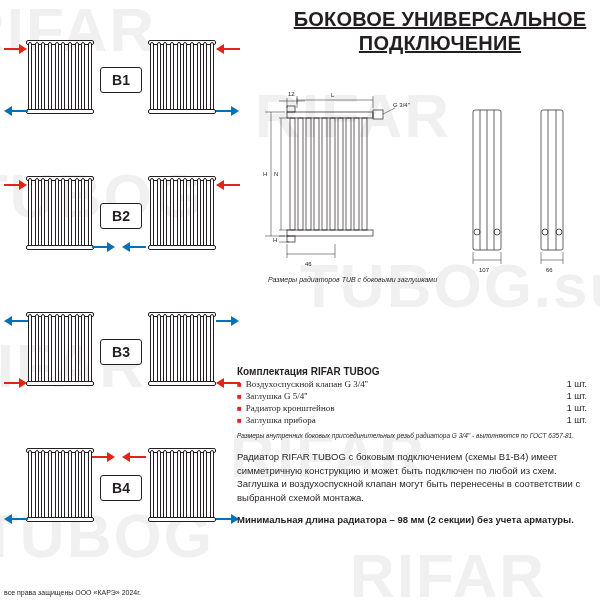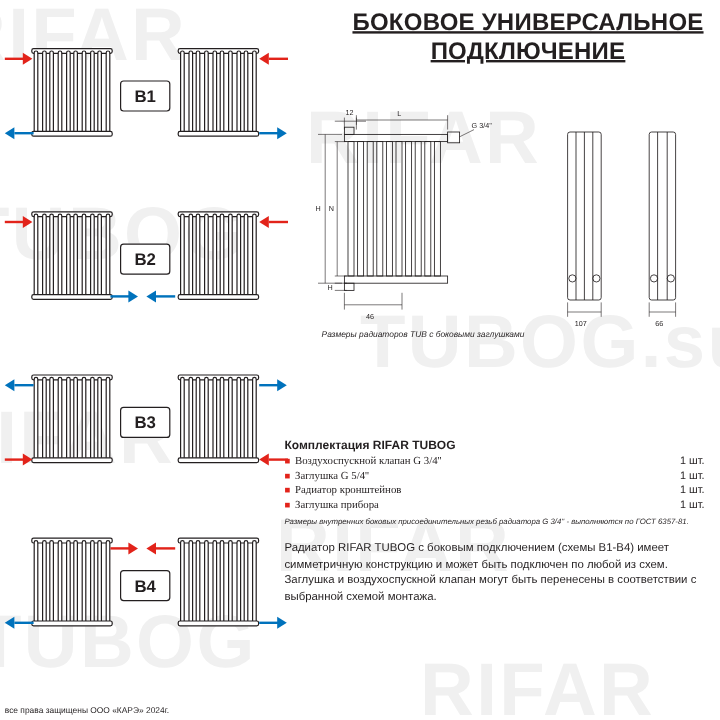--- a/index.html
+++ b/index.html
@@ -509,16 +509,17 @@
       <span class="qty">1 шт.</span>
     </div>
     <div class="kit-row">
       <span class="bullet">■</span>
       <span class="nm">Заглушка прибора</span>
       <span class="qty">1 шт.</span>
     </div>
 
     <div class="t-note">Размеры внутренних боковых присоединительных резьб радиатора G 3/4'' - выполняются по ГОСТ 6357-81.</div>
     <div class="t-para">Радиатор RIFAR TUBOG с боковым подключением (схемы B1-B4) имеет симметричную конструкцию и может быть подключен по любой из схем. Заглушка и воздухоспускной клапан могут быть перенесены в соответствии с выбранной схемой монтажа.</div>
+    <div class="t-last">Минимальная длина радиатора – 98 мм (2 секции) без учета арматуры.</div>
   </div>
 
   <div class="footer">все права защищены ООО «КАРЭ» 2024г.</div>
 </div>
 
 </body></html>

